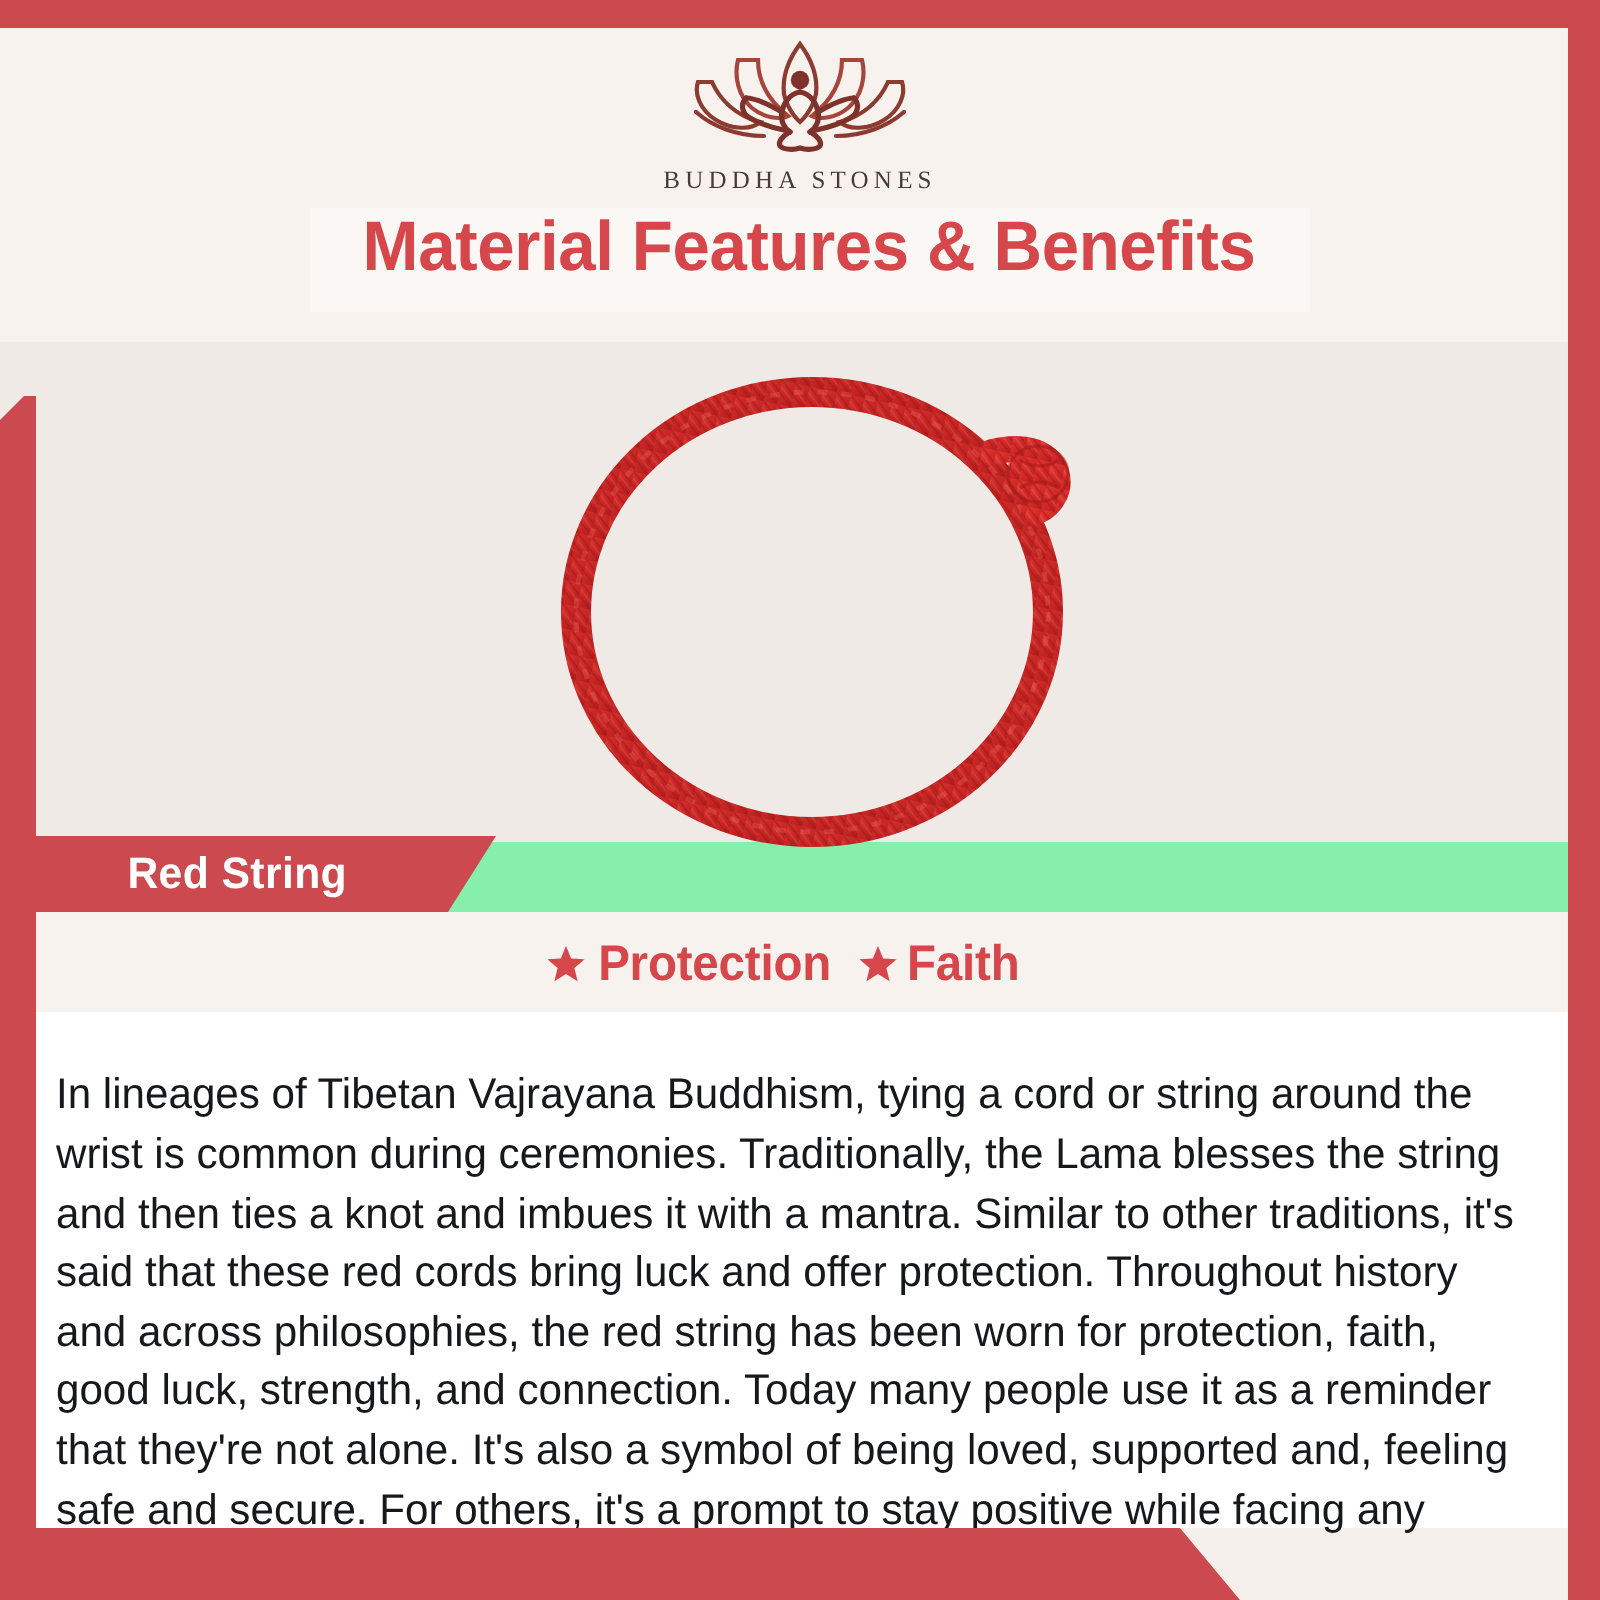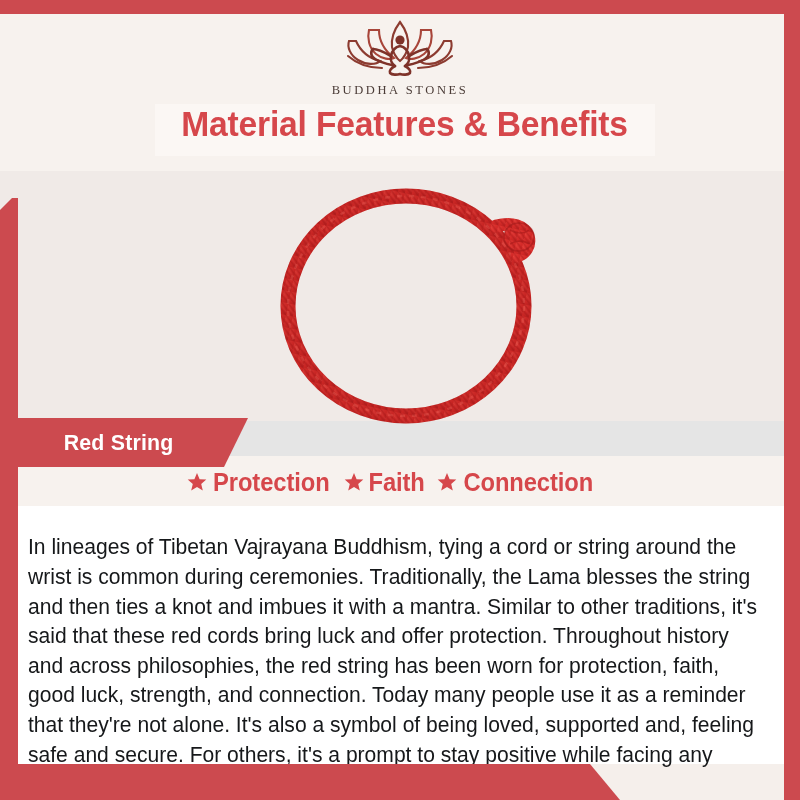--- a/index.html
+++ b/index.html
@@ -5,21 +5,21 @@
   html, body {
     margin: 0;
     padding: 0;
     background: #ffffff;
   }
   #page {
     position: relative;
     width: 800px;
     height: 800px;
     overflow: hidden;
-    background: #e5e5e5;
+    background: #86efac;
     font-family: "Liberation Sans", sans-serif;
   }
 
   
   .frame-top {
     position: absolute;
     top: 0; left: 0;
     width: 800px; height: 14px;
     background: #cc4a4f;
     z-index: 6;
@@ -117,21 +117,21 @@
     clip-path: polygon(0 12px, 12px 0, 100% 0, 100% 100%, 0 100%);
     z-index: 5;
   }
 
   
   .ribbon {
     position: absolute;
     left: 0;
     top: 418px;
     width: 248px;
-    height: 49px;
+    height: 38px;
     background: #cc4a4f;
     clip-path: polygon(0 0, 248px 0, 224px 100%, 0 100%);
     z-index: 6;
     display: flex;
     align-items: center;
   }
   .ribbon-label {
     margin-left: 62px;
     color: #ffffff;
     font-family: "Liberation Sans Narrow", "Liberation Sans", sans-serif;
@@ -313,25 +313,19 @@
         <polygon points="10,1 12.6,7.2 19.3,7.6 14.2,12 15.8,18.6 10,15 4.2,18.6 5.8,12 0.7,7.6 7.4,7.2" fill="#d6474b"></polygon>
       </svg>
       <span class="benefit-label">Protection</span>
     </div>
     <div class="benefit">
       <svg class="star-icon" viewBox="0 0 20 20">
         <polygon points="10,1 12.6,7.2 19.3,7.6 14.2,12 15.8,18.6 10,15 4.2,18.6 5.8,12 0.7,7.6 7.4,7.2" fill="#d6474b"></polygon>
       </svg>
       <span class="benefit-label">Faith</span>
     </div>
-    <div class="benefit">
-      <svg class="star-icon" viewBox="0 0 20 20">
-        <polygon points="10,1 12.6,7.2 19.3,7.6 14.2,12 15.8,18.6 10,15 4.2,18.6 5.8,12 0.7,7.6 7.4,7.2" fill="#d6474b"></polygon>
-      </svg>
-      <span class="benefit-label">Connection</span>
-    </div>
   </div>
 
   <div class="body-panel">
     <p class="body-text">In lineages of Tibetan Vajrayana Buddhism, tying a cord or string around the wrist is common during ceremonies. Traditionally, the Lama blesses the string and then ties a knot and imbues it with a mantra. Similar to other traditions, it's said that these red cords bring luck and offer protection. Throughout history and across philosophies, the red string has been worn for protection, faith, good luck, strength, and connection. Today many people use it as a reminder that they're not alone. It's also a symbol of being loved, supported and, feeling safe and secure. For others, it's a prompt to stay positive while facing any adversity.</p>
   </div>
 
 </div>
 
 </body></html>

